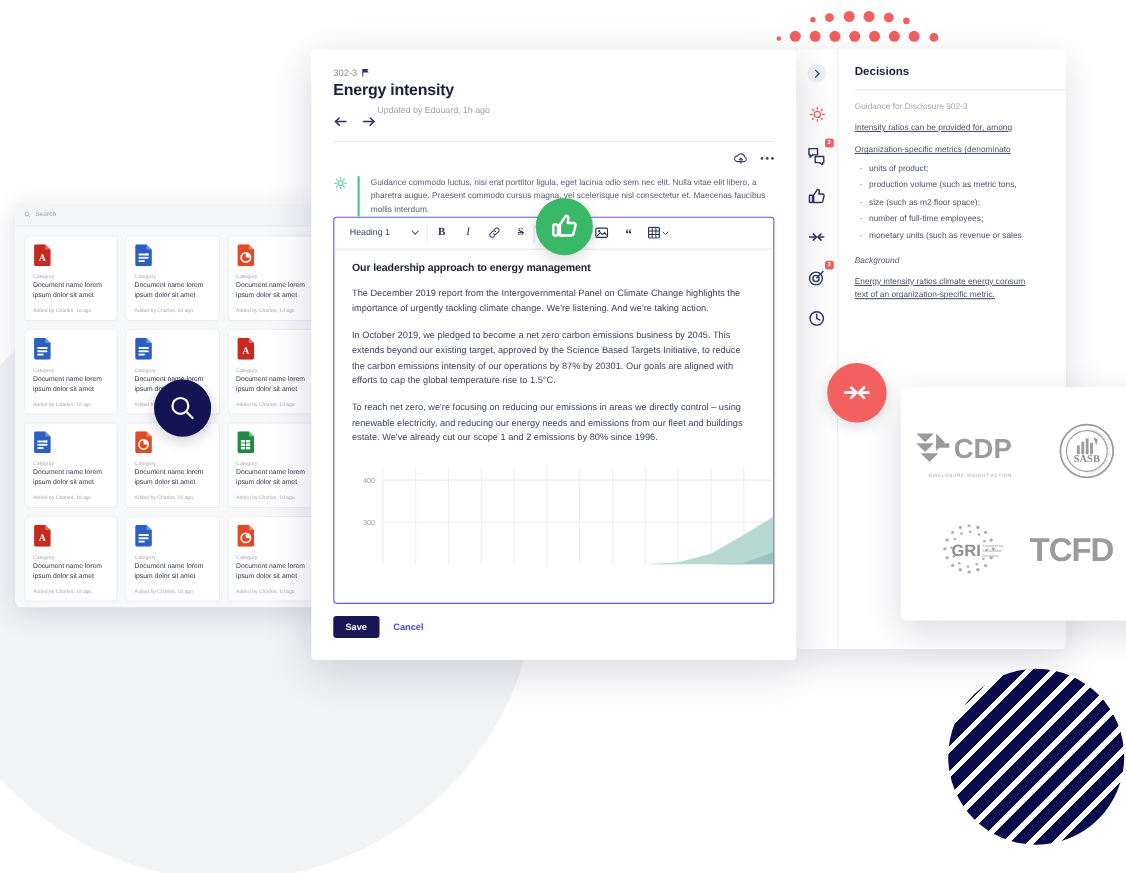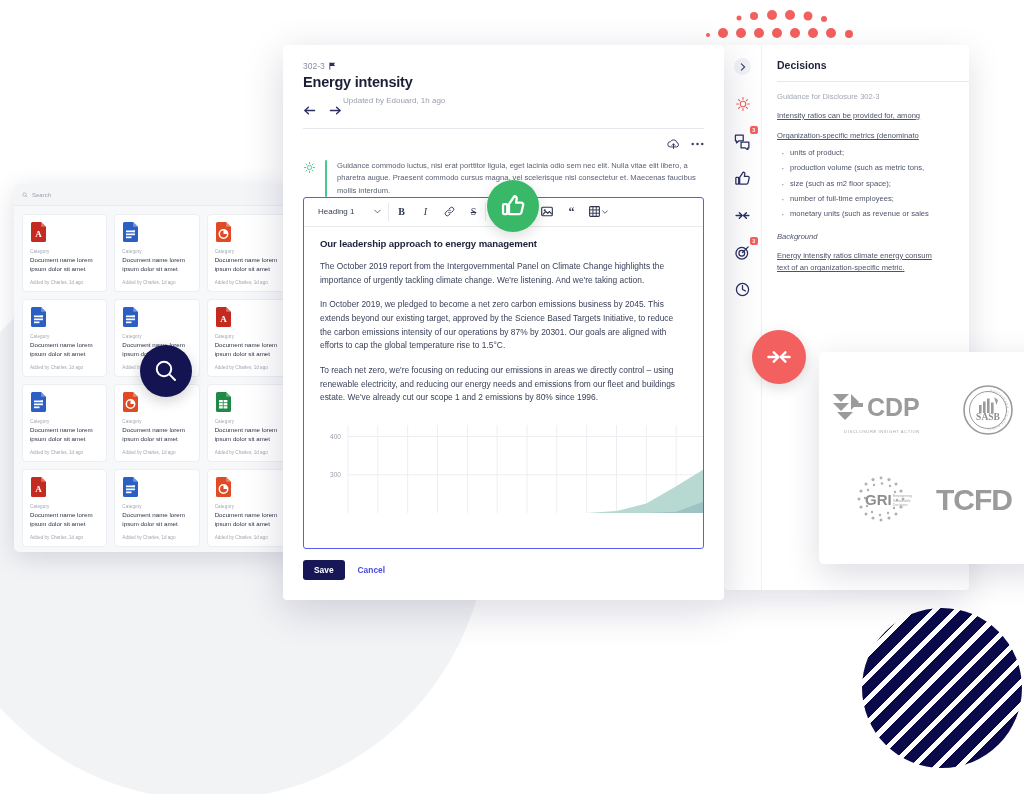--- a/index.html
+++ b/index.html
@@ -596,21 +596,21 @@
             <line x1="9.2" y1="0.8" x2="9.2" y2="13.2" stroke="#2f3550" stroke-width="1.2"></line>
           </svg>
           <svg width="6" height="4" viewBox="0 0 10 6">
             <polyline points="1,1 5,5 9,1" fill="none" stroke="#2f3550" stroke-width="1.3" stroke-linecap="round"></polyline>
           </svg>
         </div>
       </div>
 
       <div class="rte-body">
         <div class="rte-h1">Our leadership approach to energy management</div>
-        <p class="rte-p">The October 2019 report from the Intergovernmental Panel on Climate Change highlights the importance of urgently tackling climate change. We're listening. And we're taking action.</p>
+        <p class="rte-p">The December 2019 report from the Intergovernmental Panel on Climate Change highlights the importance of urgently tackling climate change. We're listening. And we're taking action.</p>
         <p class="rte-p">In October 2019, we pledged to become a net zero carbon emissions business by 2045. This extends beyond our existing target, approved by the Science Based Targets Initiative, to reduce the carbon emissions intensity of our operations by 87% by 20301. Our goals are aligned with efforts to cap the global temperature rise to 1.5°C.</p>
         <p class="rte-p">To reach net zero, we're focusing on reducing our emissions in areas we directly control – using renewable electricity, and reducing our energy needs and emissions from our fleet and buildings estate. We've already cut our scope 1 and 2 emissions by 80% since 1996.</p>
 
         <div class="chart-wrap">
           <svg id="chart-svg" width="388" height="98" viewBox="0 0 388 98">
               <line x1="28" x2="28" y1="8" y2="96" stroke="#eceef1" stroke-width="1"></line>
               <line x1="57.83333333333333" x2="57.83333333333333" y1="8" y2="96" stroke="#eceef1" stroke-width="1"></line>
               <line x1="87.66666666666666" x2="87.66666666666666" y1="8" y2="96" stroke="#eceef1" stroke-width="1"></line>
               <line x1="117.5" x2="117.5" y1="8" y2="96" stroke="#eceef1" stroke-width="1"></line>
               <line x1="147.33333333333331" x2="147.33333333333331" y1="8" y2="96" stroke="#eceef1" stroke-width="1"></line>

